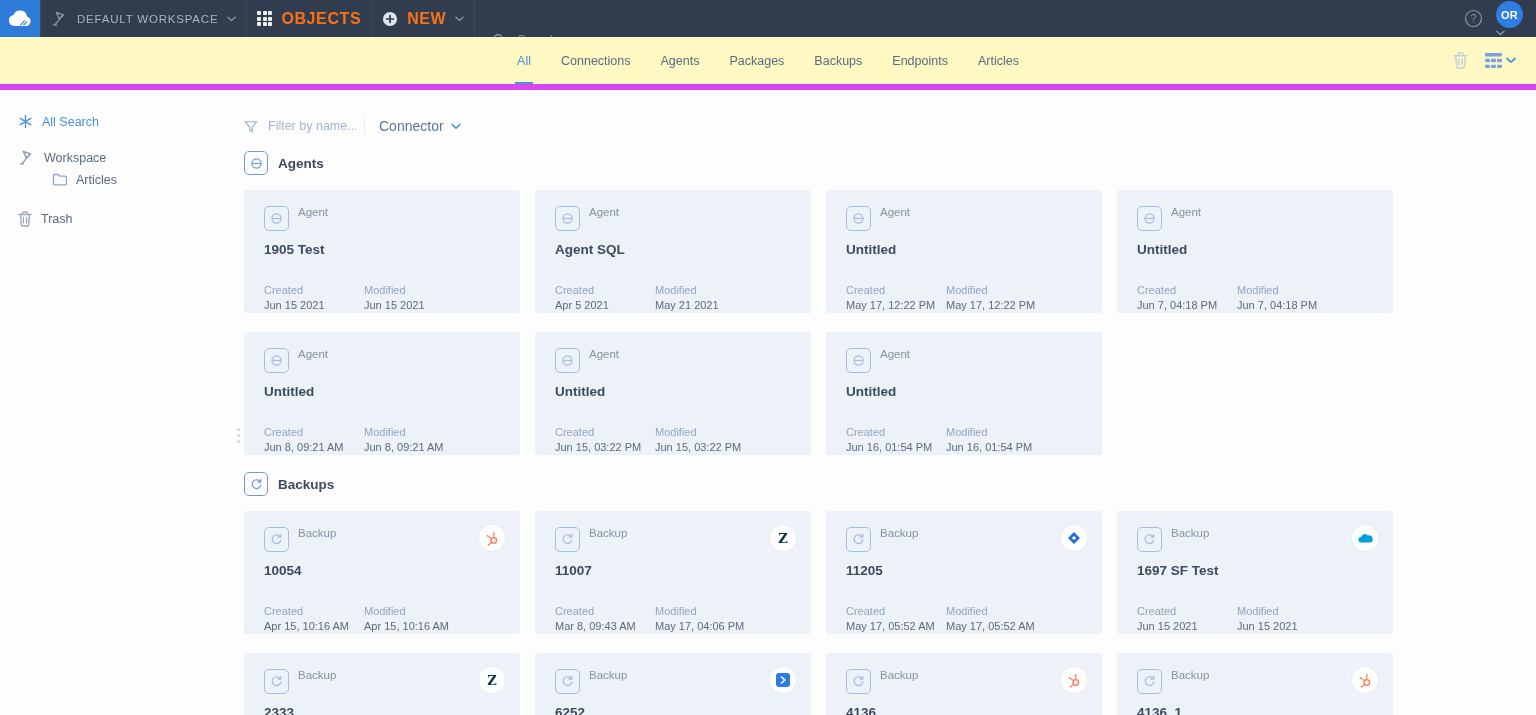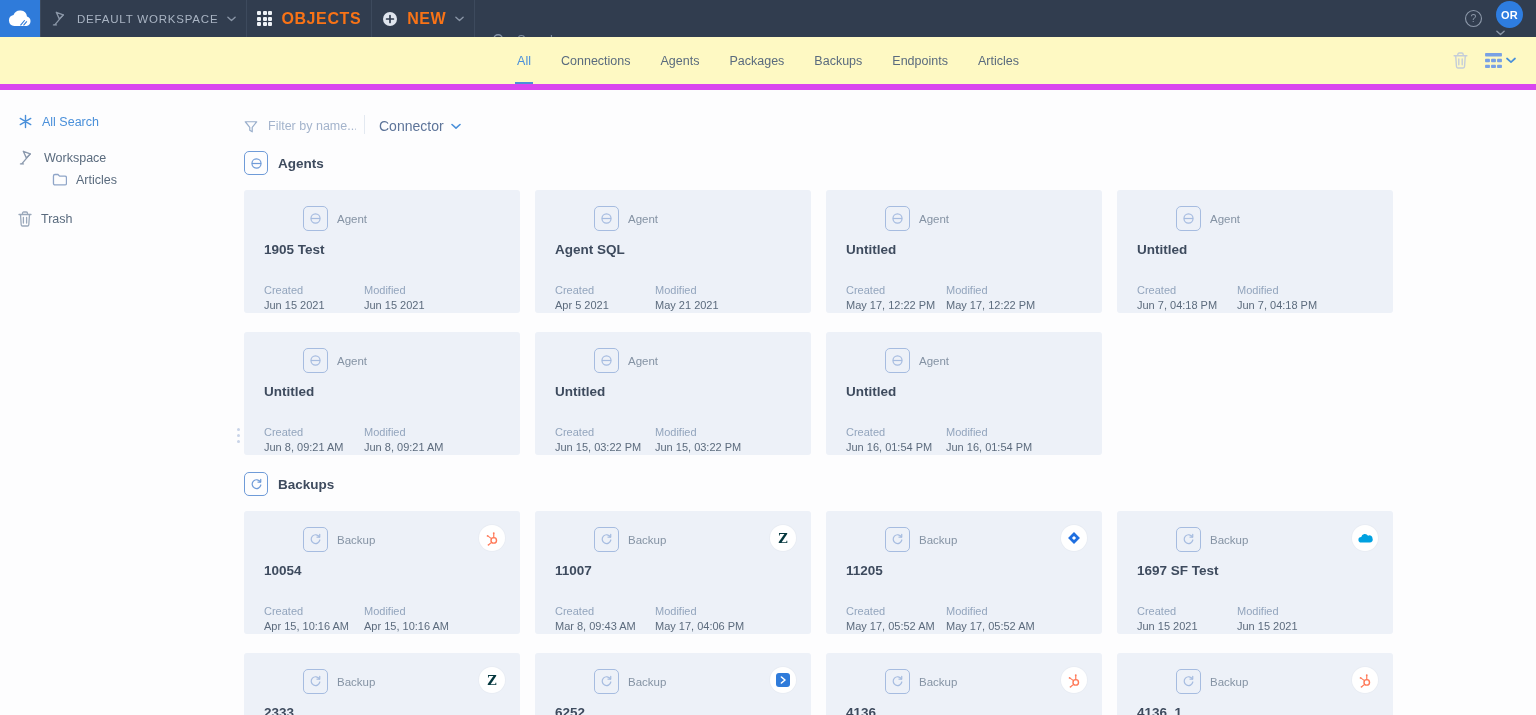--- a/index.html
+++ b/index.html
@@ -52,21 +52,21 @@
   .toolbar-divider{width:1px;height:19px;background:#e3e9f1;margin:0 14px 0 6px;}
   .connector-dd{display:flex;align-items:center;gap:7px;font-size:14px;color:#5d7499;cursor:pointer;}
   .connector-dd .chev{color:#4a90da;}
   
   .section-head{display:flex;align-items:center;gap:10px;margin:17px 0 15px;}
   .section-icon{width:24px;height:24px;border:1.5px solid #6f9bd8;border-radius:5px;color:#6f9bd8;
     display:flex;align-items:center;justify-content:center;box-sizing:border-box;}
   .section-title{font-size:13.5px;font-weight:700;color:#3e4b5e;}
   .card-grid{display:grid;grid-template-columns:repeat(4,276px);gap:19px 15px;margin-bottom:7px;}
   .card{background:#edf1f8;border-radius:3px;height:123px;box-sizing:border-box;padding:16px 20px 13px;position:relative;cursor:pointer;}
-  .card-head{display:flex;align-items:center;gap:9px;margin-left:39px;}
+  .card-head{display:flex;gap:9px;}
   .card-type-icon{width:25px;height:25px;border:1.5px solid #a6bce0;border-radius:5px;color:#a6bce0;
     display:flex;align-items:center;justify-content:center;box-sizing:border-box;}
   .card-type{font-size:11.5px;color:#8593a4;}
   .card-title{font-size:13.5px;font-weight:700;color:#3e4b5e;margin-top:11px;white-space:nowrap;}
   .card-dates{position:absolute;left:20px;bottom:0;display:flex;}
   .date-col{min-width:92px;padding-right:8px;}
   .date-label{font-size:11px;color:#93a5bd;line-height:1.35;}
   .date-value{font-size:11px;color:#5c6b7d;line-height:1.35;white-space:nowrap;}
   .card-connector{position:absolute;top:14px;right:15px;width:26px;height:26px;background:#fff;border-radius:50%;
     display:flex;align-items:center;justify-content:center;box-shadow:0 0 0 1px rgba(0,0,0,0.02);}

